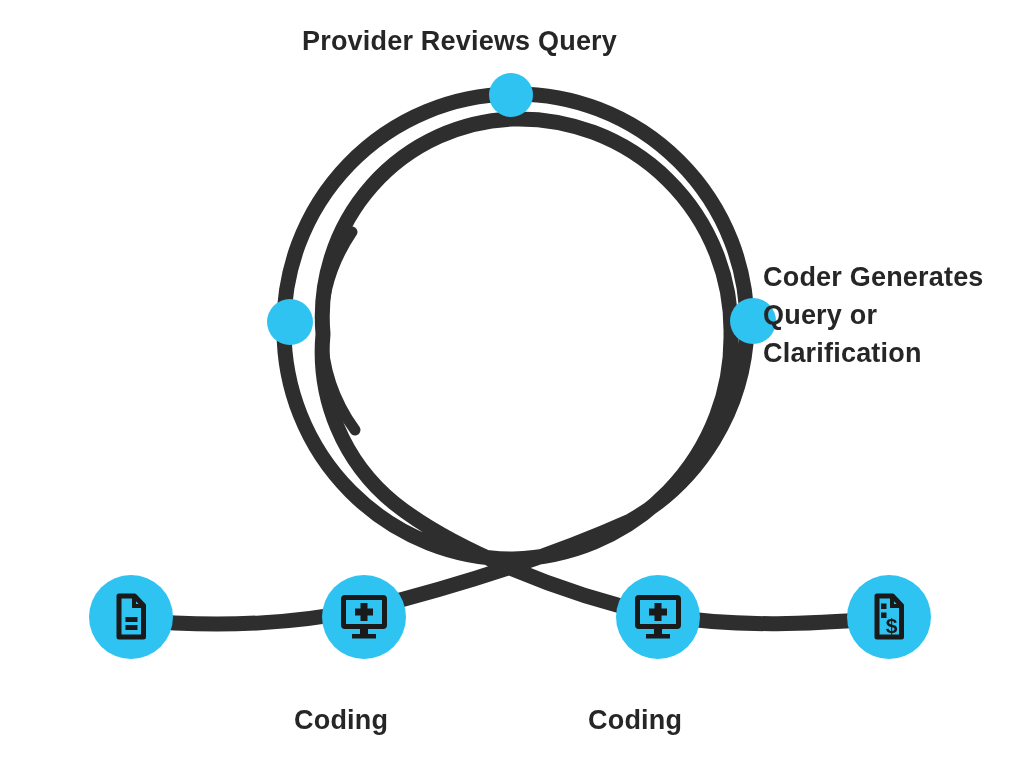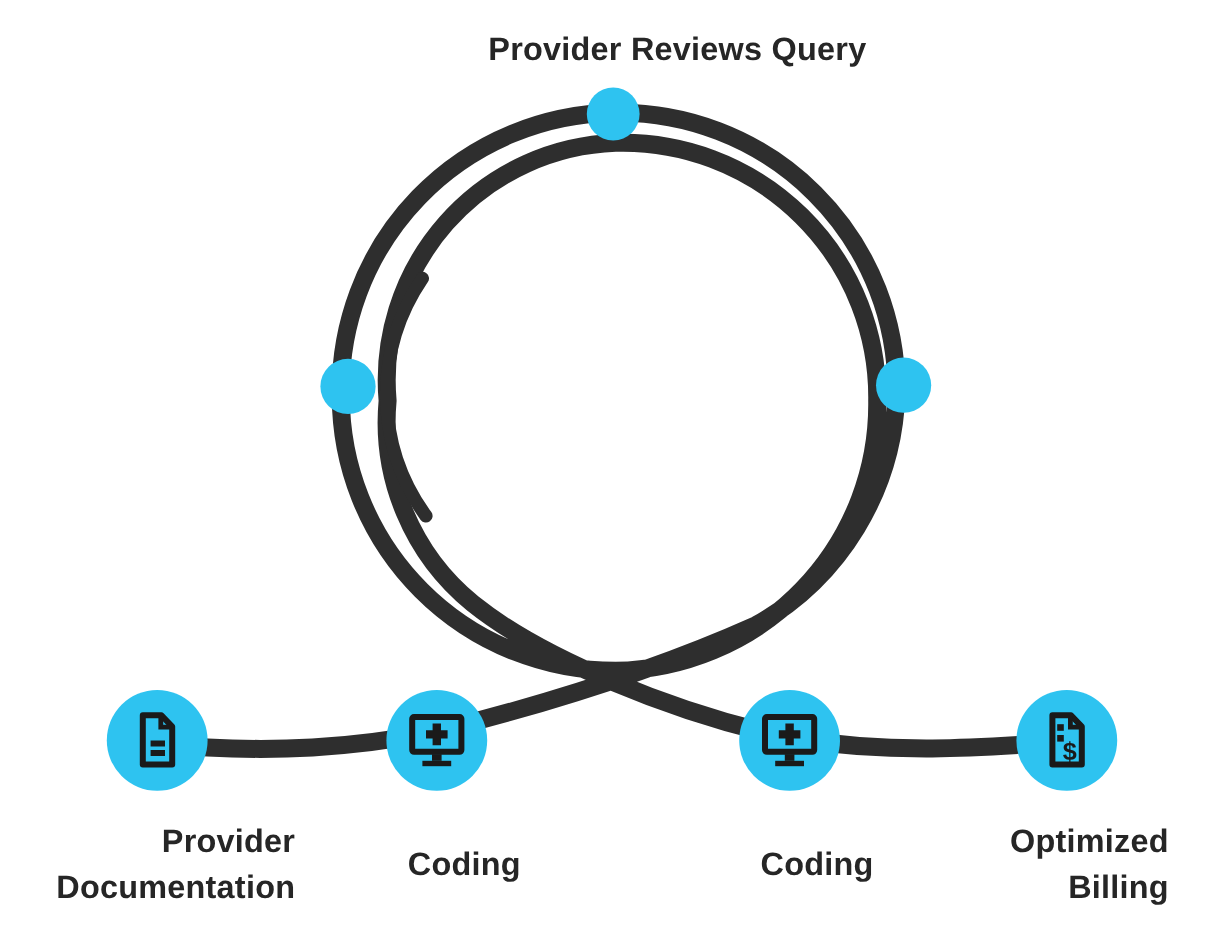--- a/index.html
+++ b/index.html
@@ -11,21 +11,21 @@
     font-family: "Liberation Sans", sans-serif;
     overflow: hidden;
   }
   .loop-svg { position: absolute; left: 0; top: 0; width: 1024px; height: 773px; }
   .label {
     position: absolute;
     color: #262626;
     font-weight: 700;
     font-size: 27px;
     line-height: 38px;
-    text-align: right;
+    text-align: left;
     letter-spacing: 0.2px;
   }
   .label-top   { left: 302px; top: 22px;  width: 420px; }
   .label-right { left: 763px; top: 258px; width: 250px; }
   .label-left  { left: 5px;   top: 275px; width: 250px; }
   .label-n1    { left: 16px;  top: 682px; width: 230px; }
   .label-n2    { left: 294px; top: 701px; width: 140px; }
   .label-n3    { left: 588px; top: 701px; width: 140px; }
   .label-n4    { left: 804px; top: 682px; width: 170px; }
   .stroke-line { fill: none; stroke: #2E2E2E; stroke-linecap: round; stroke-linejoin: round; }
@@ -100,19 +100,18 @@
         <path class="icon-stroke" stroke-width="5" stroke-linejoin="round" d="M5 3 H20.5 L29.5 12.5 V44 H5 Z"></path>
         <path class="icon-stroke" stroke-width="4" d="M20 4 V13 H29"></path>
         <rect class="icon-fill" x="9" y="10.5" width="5.5" height="5.5"></rect>
         <rect class="icon-fill" x="9" y="19.5" width="5.5" height="5.5"></rect>
         <text class="dollar-glyph" x="19.5" y="40" text-anchor="middle">$</text>
       </g>
     </g>
   </svg>
 
   <div class="label label-top">Provider Reviews Query</div>
+  <div class="label label-right">Coder Generates Query or Clarification</div>
 
-  <div class="label label-n1">Provider Documentation</div>
   <div class="label label-n2">Coding</div>
   <div class="label label-n3">Coding</div>
-  <div class="label label-n4">Optimized Billing</div>
 
 </div>
 
 </body></html>

